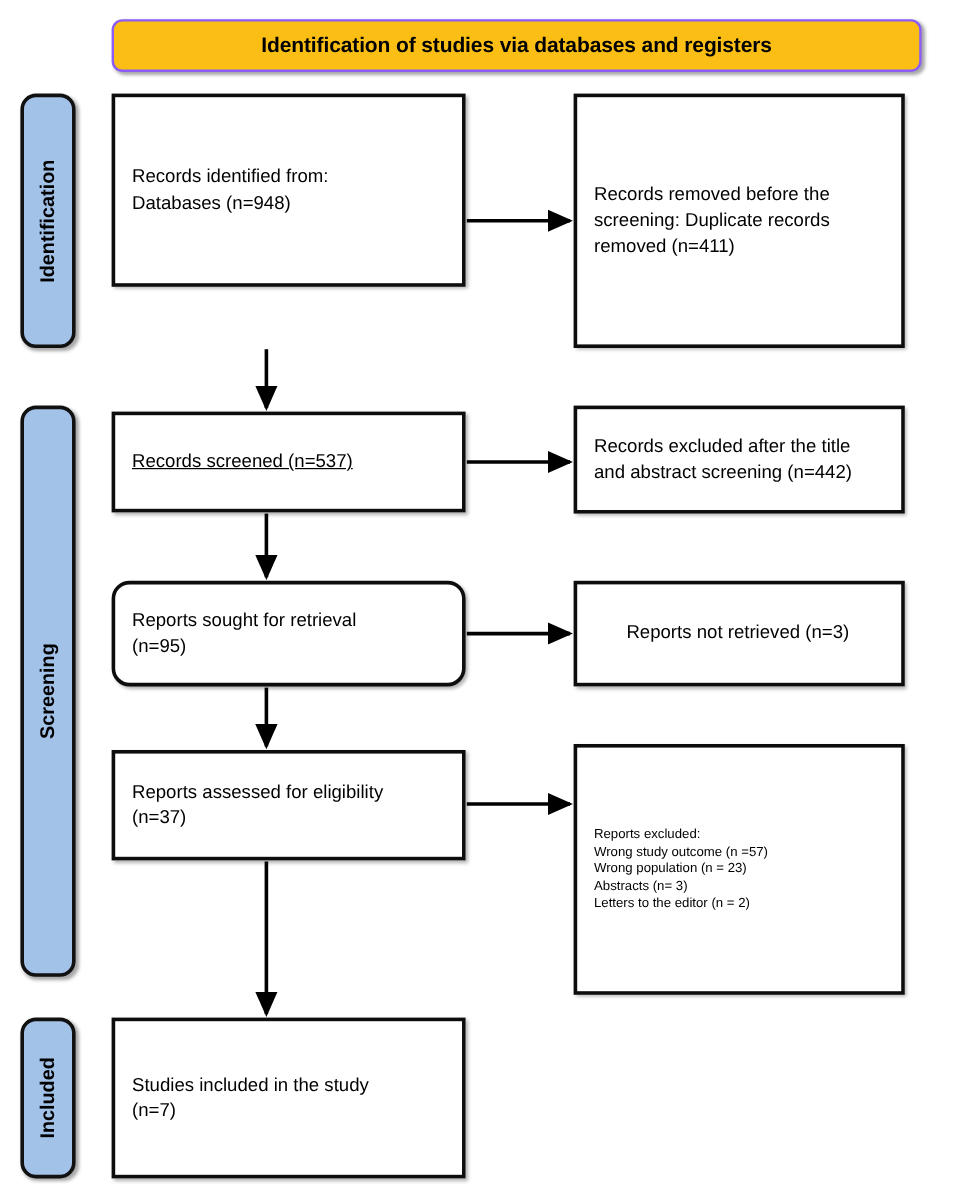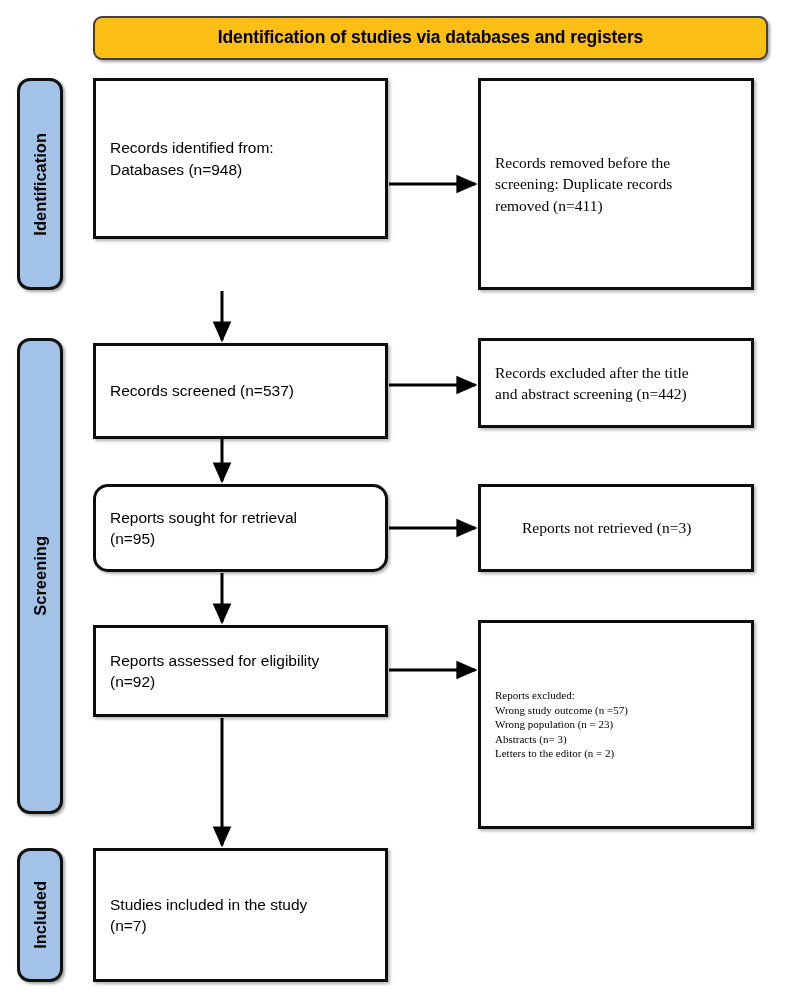--- a/index.html
+++ b/index.html
@@ -24,21 +24,21 @@
   }
 
   
   .header-band {
     position: absolute;
     left: 93px;
     top: 16px;
     width: 675px;
     height: 44px;
     background: #FABE15;
-    border: 2px solid #404040;
+    border: 2px solid #8b5cf6;
     border-radius: 9px;
     box-sizing: border-box;
     display: flex;
     align-items: center;
     justify-content: center;
     box-shadow: 2px 2px 3px rgba(0,0,0,0.35);
   }
   .header-band-text {
     font-size: 17.5px;
     font-weight: bold;
@@ -93,26 +93,26 @@
     color: #000;
     white-space: pre-line;
   }
   .node-text.indent-list {
     font-size: 11px;
     line-height: 1.33;
   }
 
   
   .col-left  { left: 93px;  width: 295px; }
-  .col-right { left: 478px; width: 276px; font-family: Liberation Serif, serif; }
+  .col-right { left: 478px; width: 276px; }
 
   
   .row-identified  { top: 78px;  height: 161px; }
   .row-removed     { top: 78px;  height: 212px; }
-  .row-screened    { top: 343px; height: 96px; }
+  .row-screened    { top: 343px; height: 84px; text-decoration: underline; }
   .row-excluded-ta { top: 338px; height: 90px; }
   .row-sought      { top: 484px; height: 88px; border-radius: 15px; }
   .row-notretr     { top: 484px; height: 88px; padding-left: 41px; }
   .row-assessed    { top: 625px; height: 92px; }
   .row-repexcl     { top: 620px; height: 209px; }
   .row-included    { top: 848px; height: 134px; }
 
   
   #connectors {
     position: absolute;
@@ -191,21 +191,21 @@
     <span class="node-text">Reports sought for retrieval
 (n=95)</span>
   </div>
 
   <div class="node col-right row-notretr">
     <span class="node-text">Reports not retrieved (n=3)</span>
   </div>
 
   <div class="node col-left row-assessed">
     <span class="node-text">Reports assessed for eligibility
-(n=92)</span>
+(n=37)</span>
   </div>
 
   <div class="node col-right row-repexcl">
     <span class="node-text indent-list">Reports excluded:
     Wrong study outcome (n =57)
     Wrong population (n = 23)
     Abstracts (n= 3)
     Letters to the editor (n = 2)</span>
   </div>
 

